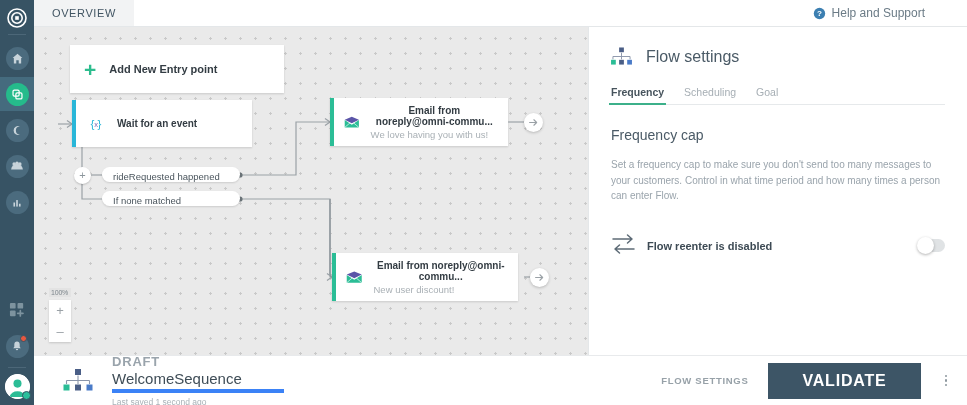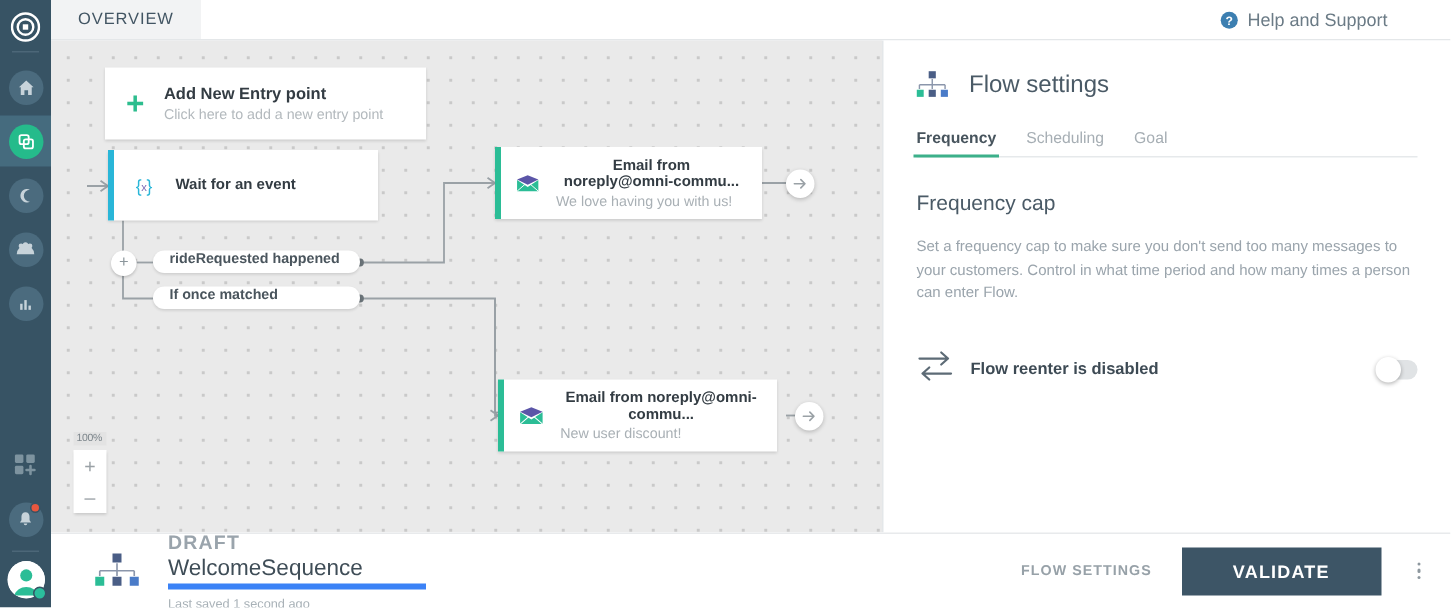--- a/index.html
+++ b/index.html
@@ -87,22 +87,22 @@
     background:#fff; box-shadow:0 1px 2px rgba(0,0,0,.14);
     display:flex; align-items:center; padding:0 14px; gap:13px;
   }
   .entry-plus { font-size:21px; color:#2dbd8e; line-height:1; font-weight:bold; }
   .entry-title { font-size:11px; color:#333c43; font-weight:bold; }
   .entry-sub { font-size:9.5px; color:#b3b9bd; margin-top:2px; }
 
   .pill {
     position:absolute; height:15px; background:#ffffff; border-radius:8px;
     box-shadow:0 1px 2px rgba(0,0,0,.13);
-    display:flex; align-items:flex-start; padding:0 11px;
-    font-size:9.5px; color:#4a555d;font-weight:bold;
+    display:flex; align-items:flex-end; padding:0 11px;
+    font-size:9.5px; color:#4a555d;
   }
   .plus-btn {
     position:absolute; width:17px; height:17px; border-radius:50%;
     background:#fff; box-shadow:0 1px 2px rgba(0,0,0,.2);
     display:flex; align-items:center; justify-content:center;
     font-size:11px; color:#8c969c; line-height:1;
   }
   .arrow-btn {
     position:absolute; width:19px; height:19px; border-radius:50%;
     background:#fff; box-shadow:0 1px 3px rgba(0,0,0,.22);
@@ -156,21 +156,21 @@
   .flow-name {
     font-size:15px; color:#3f4d57; border-bottom:4px solid #3b82f6;
     padding-bottom:2px; width:172px; margin-top:1px;
   }
   .flow-saved { font-size:8.5px; color:#a8b1b7; margin-top:4px; }
   .bottom-right { margin-left:auto; display:flex; align-items:center; gap:20px; }
   .flow-settings-btn {
     font-size:9.5px; letter-spacing:.7px; color:#97a1a8; cursor:pointer; font-weight:bold;
   }
   .validate-btn {
-    background:#3d5566; color:#fff; font-size:12px; font-weight:bold; letter-spacing:.8px;
+    background:#3d5566; color:#fff; font-size:16px; font-weight:bold; letter-spacing:.8px;
     padding:9px 34px; cursor:pointer;
   }
   .kebab { display:flex; flex-direction:column; gap:2px; padding:6px 4px; cursor:pointer; }
   .kebab i { width:2.5px; height:2.5px; border-radius:50%; background:#8d979e; display:block; }
 </style>
 </head>
 <body>
 
 <div class="rail">
   <div class="rail-logo">
@@ -309,21 +309,20 @@
 
     <path d="M474 95 L490 95" stroke="#9aa1a6" stroke-width="1.2" fill="none"></path>
 
     <path d="M490 250 L496 250" stroke="#9aa1a6" stroke-width="1.2" fill="none"></path>
   </svg>
 
   <div class="entry-card">
     <span class="entry-plus">+</span>
     <div>
       <div class="entry-title">Add New Entry point</div>
-      <div class="entry-sub">Click here to add a new entry point</div>
     </div>
   </div>
 
   <div class="node" style="left:38px; top:73px; width:180px; height:47px;">
     <div class="node-accent" style="background:#29b6d8"></div>
     <div class="node-body">
       <svg width="20" height="16" viewBox="0 0 24 18">
         <text x="12" y="14" font-size="14" font-family="Liberation Sans, sans-serif" fill="#29b6d8" text-anchor="middle">{ }</text>
         <text x="12" y="13" font-size="9" font-family="Liberation Sans, sans-serif" fill="#7b68b5" text-anchor="middle">x</text>
       </svg>
@@ -332,21 +331,21 @@
   </div>
 
   <div class="plus-btn" style="left:40px; top:140px;">
     <span>+</span>
   </div>
 
   <div class="pill" style="left:68px; top:140px; width:138px;">
     <span>rideRequested happened</span>
   </div>
   <div class="pill" style="left:68px; top:164px; width:138px;">
-    <span>If once matched</span>
+    <span>If none matched</span>
   </div>
 
   <div class="node" style="left:296px; top:71px; width:178px; height:48px;">
     <div class="node-accent" style="background:#2bbd96"></div>
     <div class="node-body">
       <svg width="21" height="17" viewBox="0 0 22 18">
         <path d="M1 5 L11 1 L21 5 L11 10 Z" fill="#5b55a8"></path>
         <path d="M1 5.5 L1 16 L21 16 L21 5.5 L11 12 Z" fill="#2bbd96"></path>
         <path d="M1 16 L8.5 9.5 M21 16 L13.5 9.5" stroke="#ffffff" stroke-width="0.9" fill="none"></path>
       </svg>

